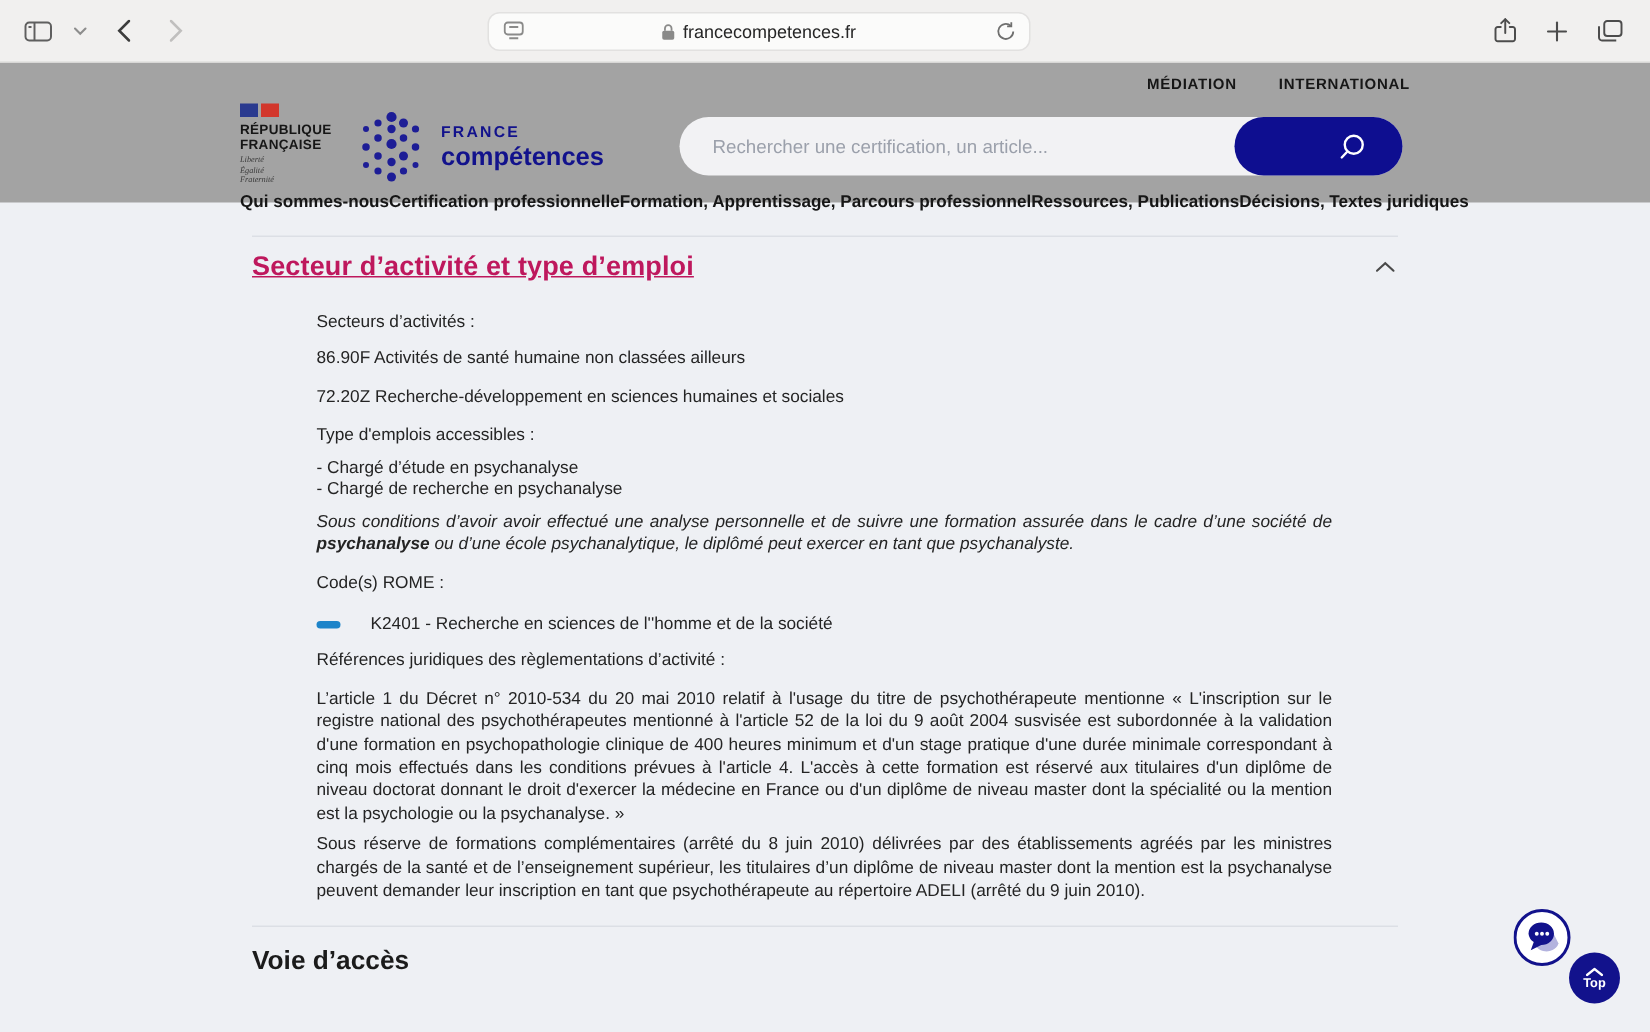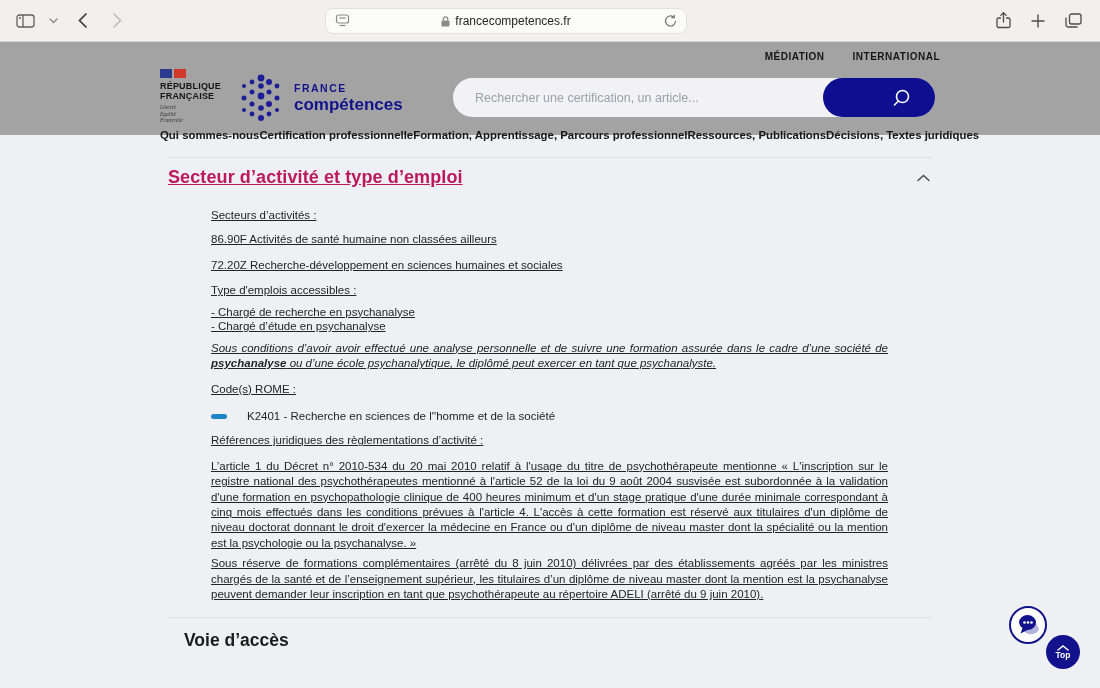--- a/index.html
+++ b/index.html
@@ -55,34 +55,34 @@
 
   
   .content { margin-left:168px; width:764px; }
   .divider { border:none; border-top:1px solid #dcdfe5; margin-top:22px; }
   .section-head { margin-top:9px; display:flex; align-items:center; justify-content:space-between; }
   .section-head h2 { font-size:18px; font-weight:700; color:#be185d; letter-spacing:.1px;text-decoration:underline; }
   .collapse-btn { background:none; border:none; cursor:pointer; padding:2px; }
 
   .section-body { margin-left:43px; width:677px; margin-top:20px;
     font-size:11.5px; color:#242424; line-height:15.4px; }
-  .section-body p { margin:0 0 6px;text-decoration:underline; }
+  .section-body p { margin:0 0 6px; }
   p.sp { margin-bottom:10px; }
   .jobs { margin-top:4px; }
   .jobs p { margin:0; line-height:14.6px; }
   .italic-note { margin-top:7px !important; margin-bottom:9px !important;
     font-style:italic; text-align:justify; }
   .rome-row { display:flex; align-items:center; margin:12px 0 9px; }
   .dash-bullet { width:16px; height:5px; border-radius:3px; background:#1d84c9;
     margin-right:20px; flex:none; }
   .just { text-align:justify; }
   .legal1 { margin-top:10px !important; margin-bottom:5px !important; }
   .legal2 { margin-bottom:0 !important; }
   .divider-bottom { border:none; border-top:1px solid #dcdfe5; margin-top:14px; }
-  .next-heading { margin-top:12px; font-size:17.5px; font-weight:700; color:#1b1b1b;margin-left:16px; }
+  .next-heading { margin-top:12px; font-size:17.5px; font-weight:700; color:#1b1b1b; }
 
   
   .chat-btn { position:fixed; left:1009px; top:606px; width:38px; height:38px;
     border-radius:50%; background:#ffffff; border:2.5px solid #12128c;
     display:flex; align-items:center; justify-content:center; cursor:pointer; z-index:5; }
   .top-btn { position:fixed; left:1046px; top:635px; width:34px; height:34px;
     border-radius:50%; background:#12128c; border:none; color:#fff;
     display:flex; flex-direction:column; align-items:center; justify-content:center;
     cursor:pointer; z-index:6; }
   .top-btn .lbl { font-size:8.5px; font-weight:700; margin-top:-1px;text-align:right; }
@@ -258,22 +258,22 @@
       </button>
     </div>
 
     <div class="section-body">
       <p>Secteurs d’activités :</p>
       <p class="sp" style="margin-top:9px">86.90F Activités de santé humaine non classées ailleurs</p>
       <p class="sp">72.20Z Recherche-développement en sciences humaines et sociales</p>
       <p style="margin-top:9px">Type d'emplois accessibles :</p>
 
       <div class="jobs">
+        <p>- Chargé d’étude en psychanalyse</p>
         <p>- Chargé de recherche en psychanalyse</p>
-        <p>- Chargé d’étude en psychanalyse</p>
       </div>
 
       <p class="italic-note"><span>Sous conditions d’avoir avoir effectué une analyse personnelle et de suivre une formation assurée dans le cadre d’une société de </span><b>psychanalyse</b><span> ou d’une école psychanalytique, le diplômé peut exercer en tant que psychanalyste.</span></p>
 
       <p style="margin-top:10px">Code(s) ROME :</p>
       <div class="rome-row">
         <span class="dash-bullet"></span>
         <span>K2401 - Recherche en sciences de l''homme et de la société</span>
       </div>
 

